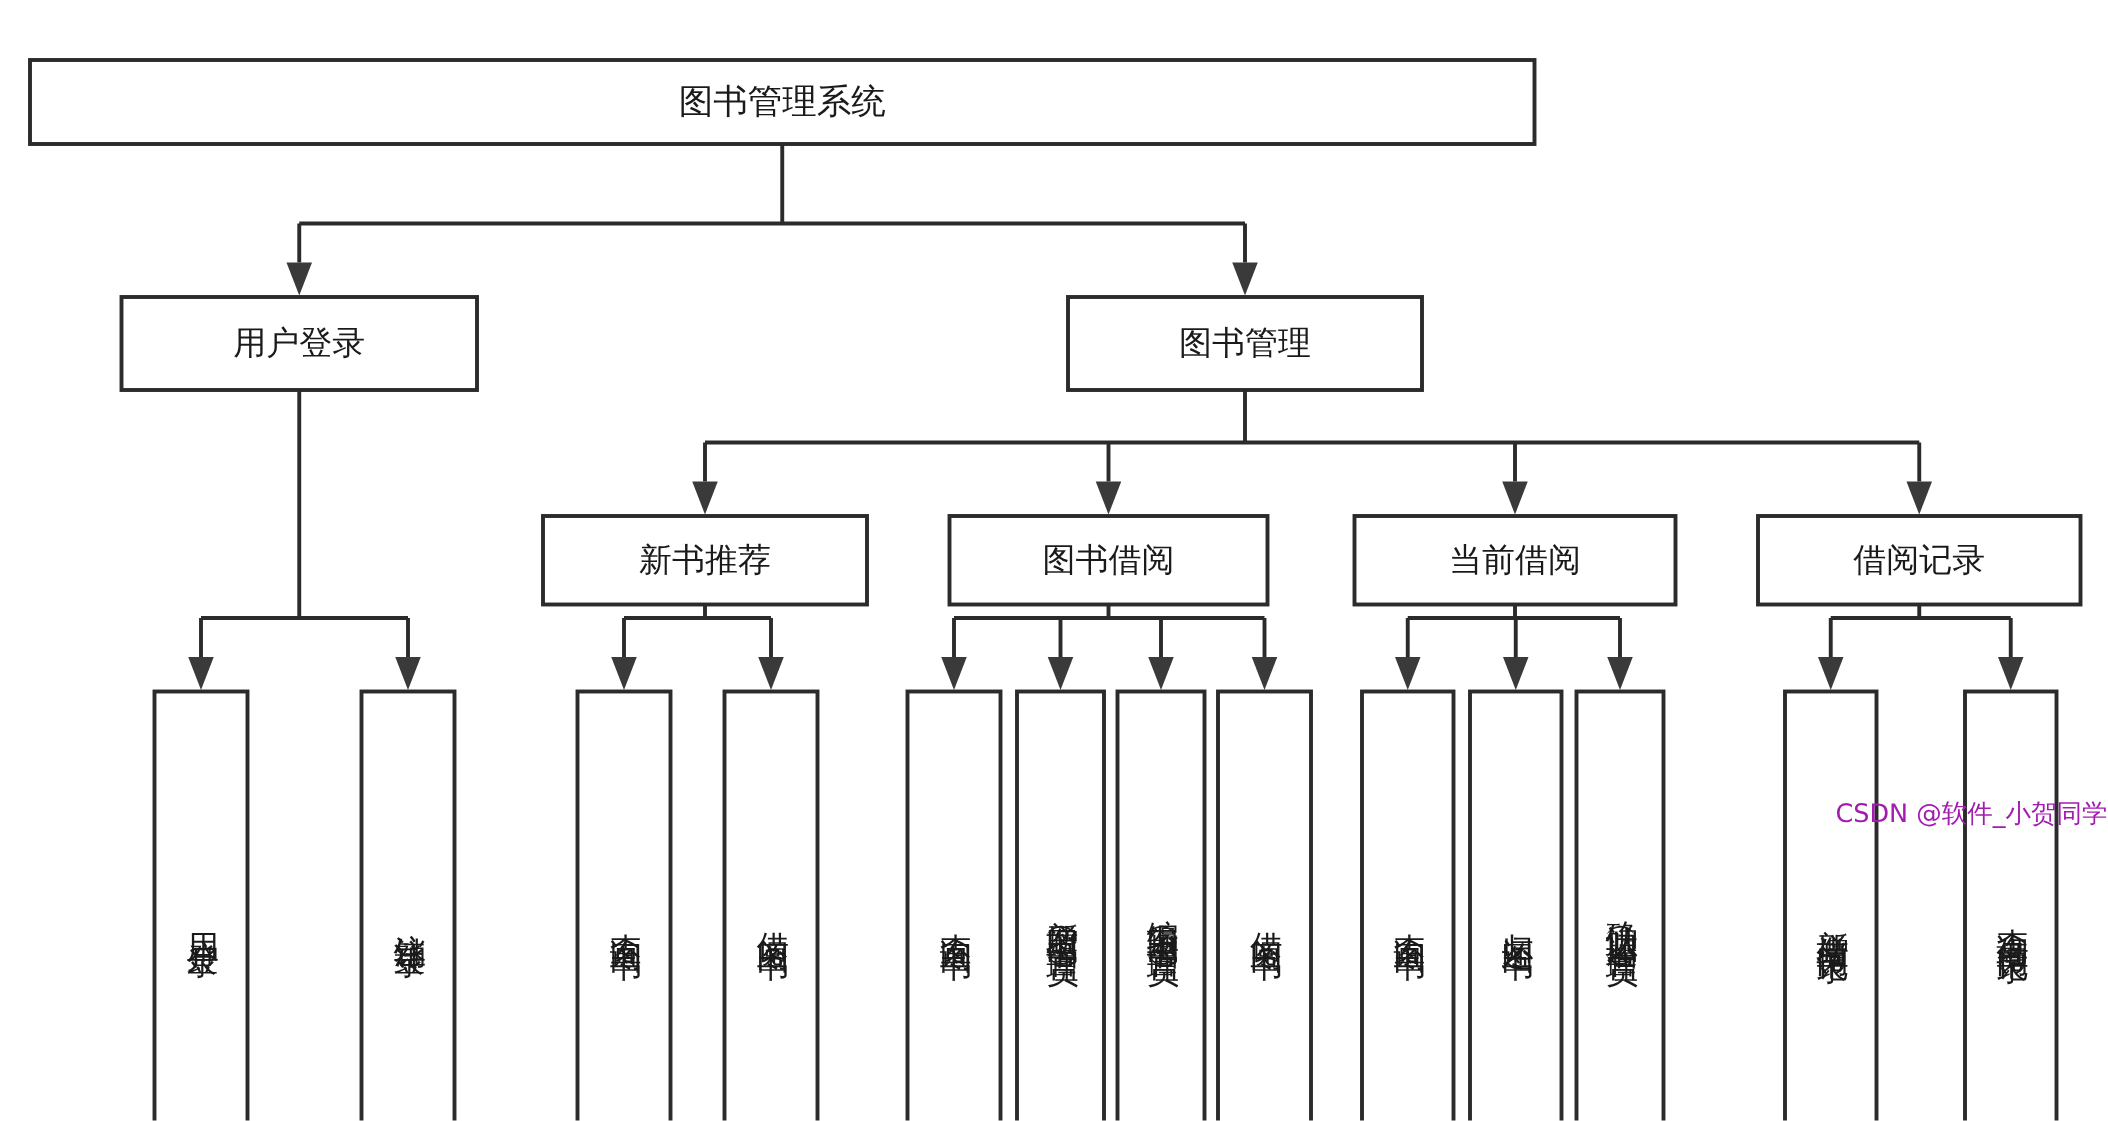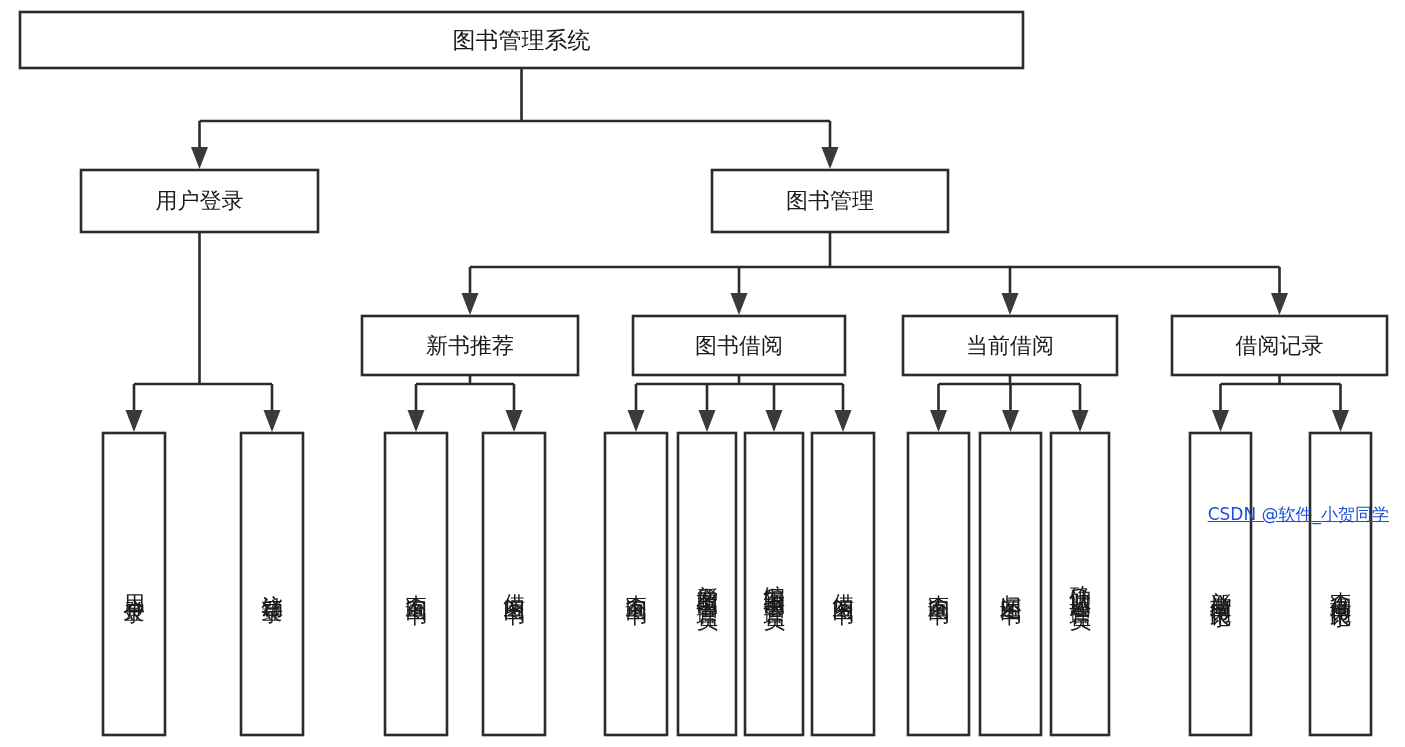--- a/index.html
+++ b/index.html
@@ -11,20 +11,21 @@
     width: 1405px;
     height: 747px;
     font-family: "DejaVu Sans", "Liberation Sans", sans-serif;
     overflow: hidden;
     position: relative;
   }
   #diagram-root {
     position: relative;
     width: 1405px;
     height: 530px;
+    margin-top: 28px;
   }
   svg.diagram {
     position: absolute;
     top: 0;
     left: 0;
     width: 1405px;
     height: 747px;
     display: block;
   }
   .node-rect {
@@ -55,28 +56,27 @@
     font-size: 23px;
   }
   .label-v {
     font-size: 21.5px;
     writing-mode: vertical-rl;
     text-orientation: upright;
     letter-spacing: 3.5px;
   }
   .watermark {
     position: absolute;
-    right: 16px;
+    right: 0;
     bottom: 4px;
     font-family: "DejaVu Sans", "Liberation Sans", sans-serif;
     font-size: 17px;
-    color: #1d4ed8;
+    color: #a21caf;
     white-space: nowrap;
     user-select: none;
-    text-decoration: underline;
   }
 </style>
 </head>
 <body>
 
 <div id="diagram-root">
   <svg class="diagram" id="diagram-svg" viewBox="0 0 1405 747" xmlns="http://www.w3.org/2000/svg">
       <g>
         <line x1="521.5" y1="68" x2="521.5" y2="121" class="connector"></line>
         <line x1="199.5" y1="121" x2="830" y2="121" class="connector"></line>

